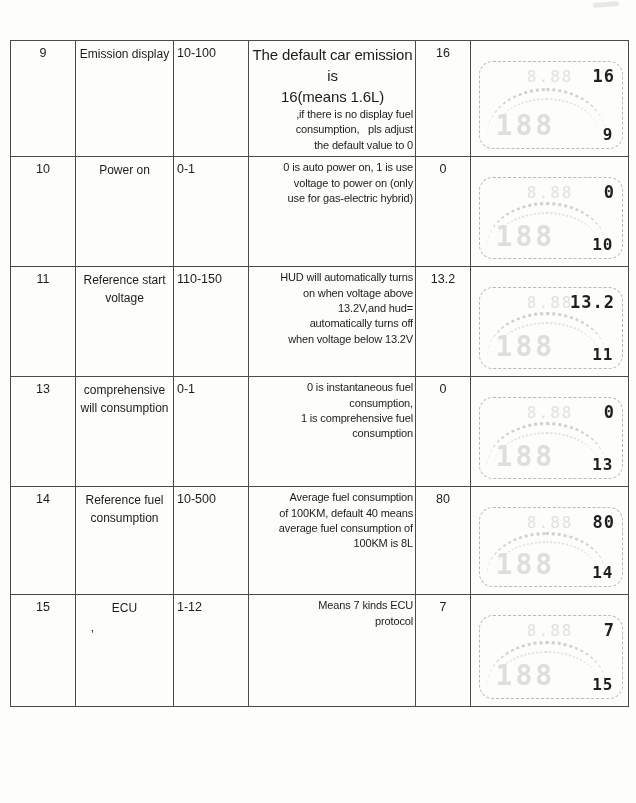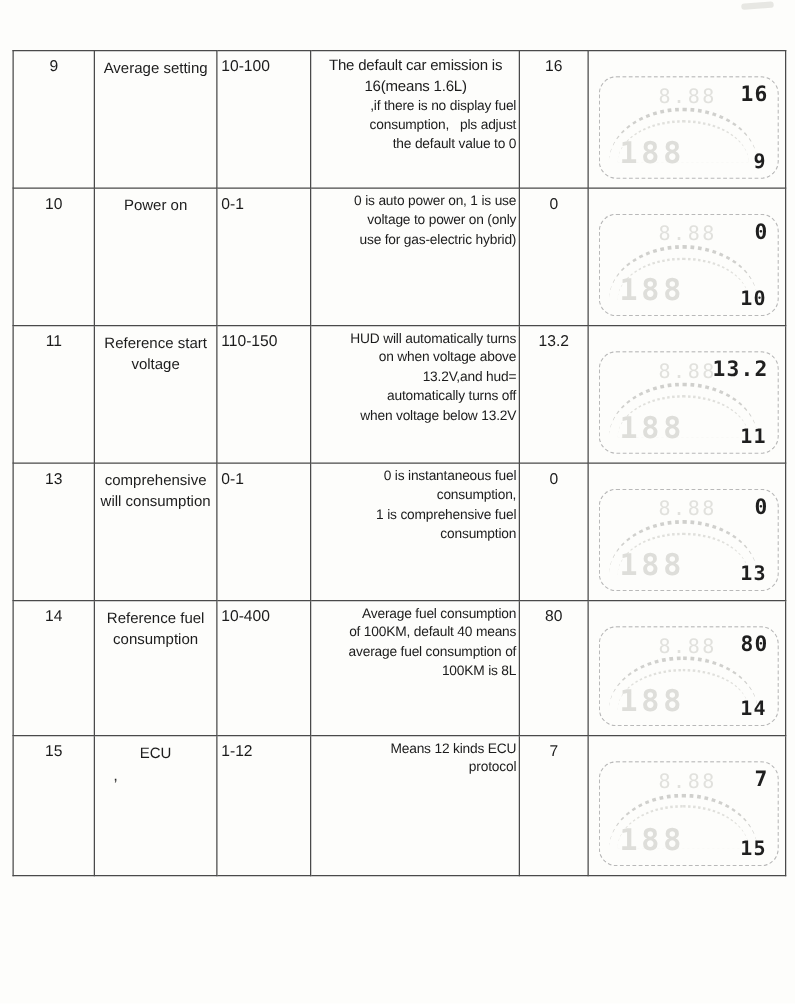--- a/index.html
+++ b/index.html
@@ -27,21 +27,21 @@
     overflow:hidden;
   }
   tr.r0{height:110px;} tr.r1{height:110px;} tr.r2{height:110px;}
   tr.r3{height:112px;} tr.r4{height:110px;} tr.r5{height:108px;margin-top:26px;}
   tr.r6{height:112px;}
   .col-num{text-align:center;font-size:12.5px;}
   .col-name{text-align:center;font-size:12px;line-height:1.45;padding:5px 1px;}
   .name-mark{display:block;text-align:left;padding-left:14px;font-size:13px;color:#2a2a2a;line-height:2.6;}
   .col-range{text-align:left;font-size:12.5px;}
   .col-desc{padding:3px 2px 3px 3px;}
-  .desc-center{text-align:center;white-space:pre-line;font-size:12px;line-height:1.4;letter-spacing:-0.15px;}
+  .desc-center{text-align:center;white-space:pre-line;font-size:15px;line-height:1.4;letter-spacing:-0.15px;}
   .desc-left{white-space:pre-line;font-size:11px;line-height:1.4;letter-spacing:-0.15px;text-align:right;}
   .col-default{text-align:center;font-size:12.5px;}
   .col-img{position:relative;padding:0;}
   
   .hud{
     position:absolute;left:8px;right:5px;top:20px;bottom:7px;
     border:1px dashed #b9b9b9;
     border-radius:14px;
     background:#fdfdfb;
   }
@@ -57,21 +57,21 @@
   }
   .seg{font-family:"DejaVu Sans Mono", monospace;font-weight:bold;}
   .hud-ghost-top{
     position:absolute;top:6%;left:33%;
     font-family:"DejaVu Sans Mono", monospace;
     font-size:16px;letter-spacing:2px;color:#e1e1dd;
   }
   .hud-ghost-main{
     position:absolute;bottom:7%;left:11%;
     font-family:"DejaVu Sans Mono", monospace;font-weight:bold;
-    font-size:24px;letter-spacing:3px;color:#dededa;
+    font-size:28px;letter-spacing:3px;color:#dededa;
   }
   .hud-value{
     position:absolute;top:5%;right:5%;
     font-size:17px;letter-spacing:1px;color:#1f1f1f;
   }
   .hud-menu{
     position:absolute;bottom:5%;right:6%;
     font-size:16px;letter-spacing:1px;color:#1f1f1f;
   }
 </style>
@@ -87,21 +87,21 @@
         <col style="width:98px">
         <col style="width:75px">
       <col style="width:167px">
         <col style="width:55px">
         <col style="width:158px">
     </colgroup>
     <tbody>
 
       <tr class="r0">
         <td class="col-num">9</td>
-        <td class="col-name"><span>Average setting</span></td>
+        <td class="col-name"><span>Emission display</span></td>
         <td class="col-range">10-100</td>
         <td class="col-desc">
           <div class="desc-center">The default car emission is
 16(means 1.6L)</div>
           <div class="desc-left">,if there is no display fuel
 consumption, &nbsp;&nbsp;pls adjust
 the default value to 0</div>
         </td>
         <td class="col-default">16</td>
         <td class="col-img">
@@ -182,21 +182,21 @@
             <span class="hud-ghost-main">188</span>
             <span class="hud-value seg">0</span>
             <span class="hud-menu seg">13</span>
           </div>
         </td>
       </tr>
 
       <tr class="r5">
         <td class="col-num">14</td>
         <td class="col-name"><span>Reference fuel consumption</span></td>
-        <td class="col-range">10-400</td>
+        <td class="col-range">10-500</td>
         <td class="col-desc">
           <div class="desc-left">Average fuel consumption
 of 100KM, default 40 means
 average fuel consumption of
 100KM is 8L</div>
         </td>
         <td class="col-default">80</td>
         <td class="col-img">
           <div class="hud">
             <span class="hud-ghost-top">8.88</span>
@@ -210,21 +210,21 @@
       </tr>
 
       <tr class="r6">
         <td class="col-num">15</td>
         <td class="col-name">
           <span>ECU</span>
           <span class="name-mark">’</span>
         </td>
         <td class="col-range">1-12</td>
         <td class="col-desc">
-          <div class="desc-left">Means 12 kinds ECU
+          <div class="desc-left">Means 7 kinds ECU
 protocol</div>
         </td>
         <td class="col-default">7</td>
         <td class="col-img">
           <div class="hud">
             <span class="hud-ghost-top">8.88</span>
             <div class="hud-arc"></div>
             <div class="hud-arc2"></div>
             <span class="hud-ghost-main">188</span>
             <span class="hud-value seg">7</span>

